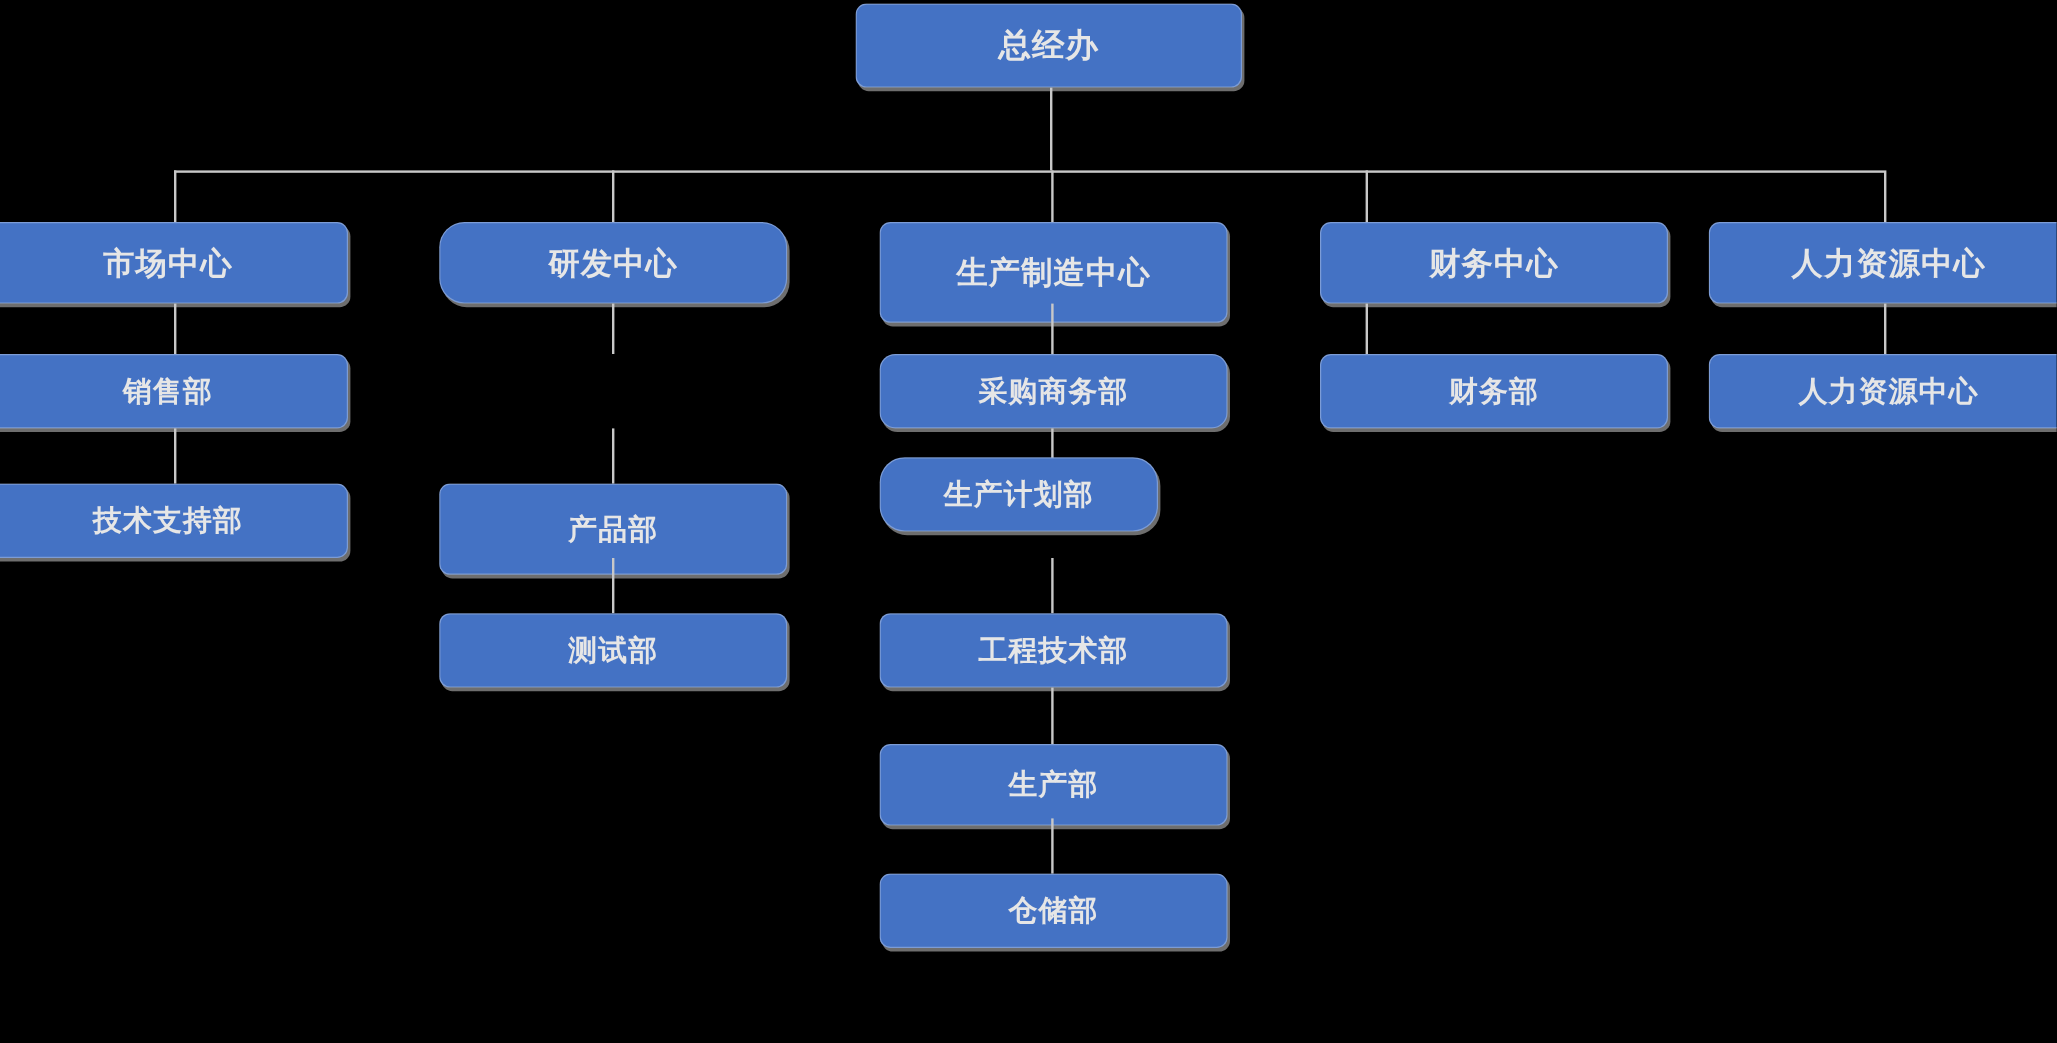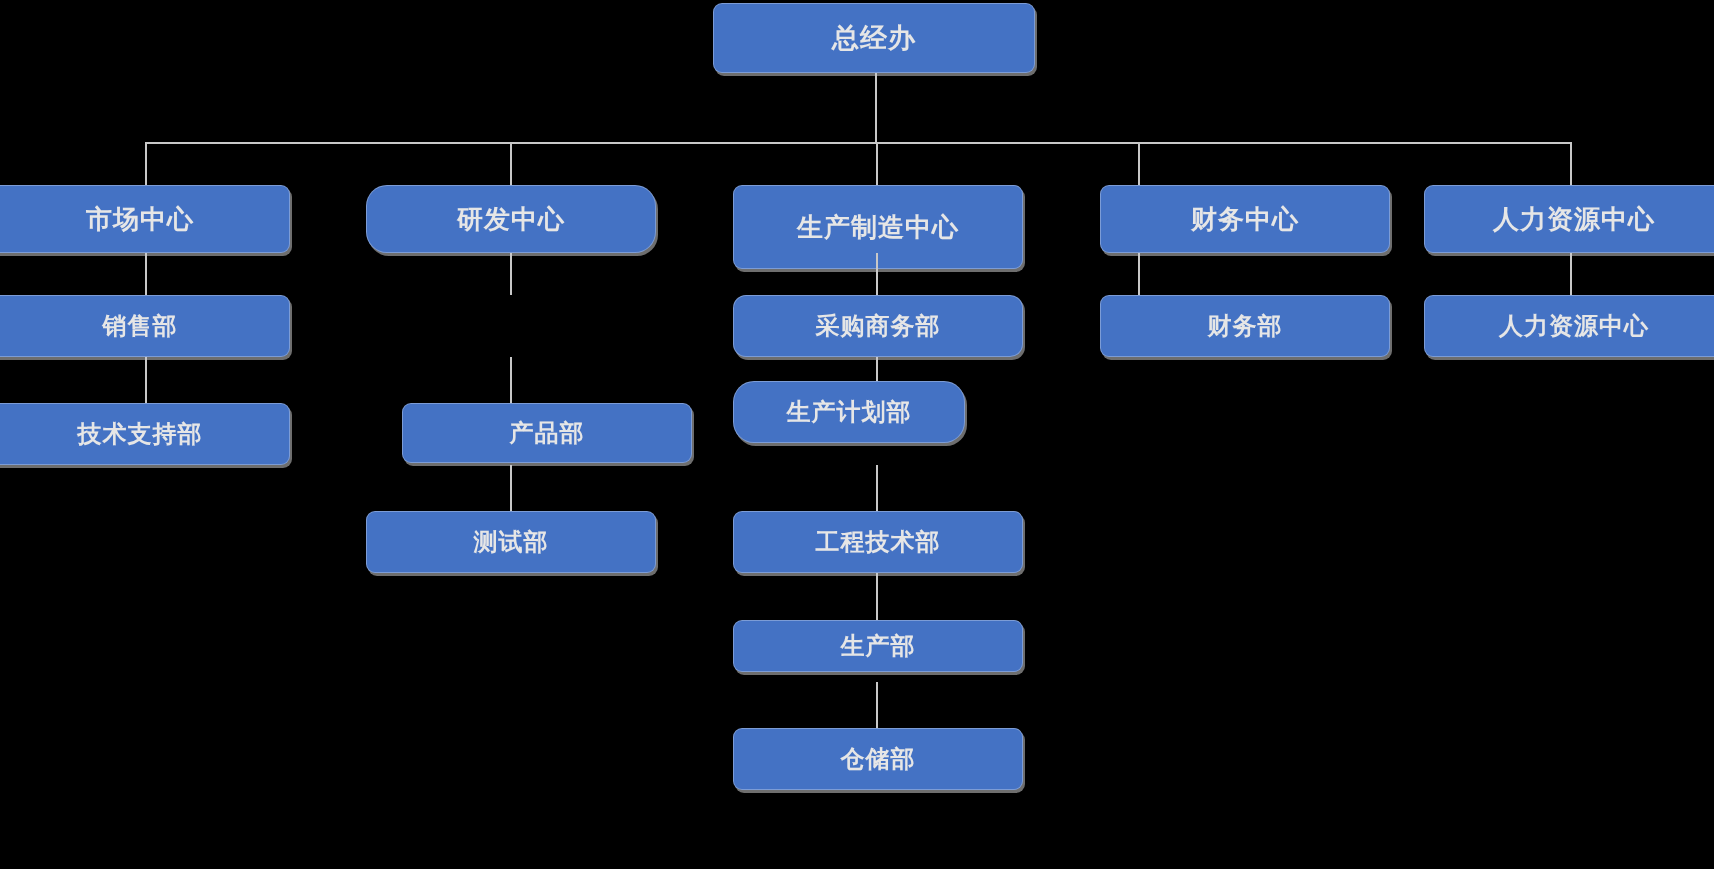--- a/index.html
+++ b/index.html
@@ -60,21 +60,21 @@
     <div class="conn v" style="left: 145px; top: 357px; height: 46px;"></div>
     <div class="node dept" style="left: -10px; top: 403px; width: 300px; height: 62px;">
       <span>技术支持部</span>
     </div>
     <div class="conn v" style="left: 510px; top: 142px; height: 43px;"></div>
     <div class="node center" style="left: 366px; top: 185px; width: 290px; height: 68px; border-radius: 21px;">
       <span>研发中心</span>
     </div>
     <div class="conn v" style="left: 510px; top: 253px; height: 42px;"></div>
     <div class="conn v" style="left: 510px; top: 357px; height: 46px;"></div>
-    <div class="node dept" style="left: 366px; top: 403px; width: 290px; height: 60px; margin-left: 36px;">
+    <div class="node dept" style="left: 366px; top: 403px; width: 290px; height: 76px;">
       <span>产品部</span>
     </div>
     <div class="conn v" style="left: 510px; top: 465px; height: 46px;"></div>
     <div class="node dept" style="left: 366px; top: 511px; width: 290px; height: 62px;">
       <span>测试部</span>
     </div>
     <div class="conn v" style="left: 876px; top: 142px; height: 43px;"></div>
     <div class="node center" style="left: 733px; top: 185px; width: 290px; height: 84px;">
       <span>生产制造中心</span>
     </div>
@@ -84,21 +84,21 @@
     </div>
     <div class="conn v" style="left: 876px; top: 357px; height: 46px;"></div>
     <div class="node dept" style="left: 733px; top: 381px; width: 232px; height: 62px; border-radius: 21px;">
       <span>生产计划部</span>
     </div>
     <div class="conn v" style="left: 876px; top: 465px; height: 46px;"></div>
     <div class="node dept" style="left: 733px; top: 511px; width: 290px; height: 62px;">
       <span>工程技术部</span>
     </div>
     <div class="conn v" style="left: 876px; top: 573px; height: 47px;"></div>
-    <div class="node dept" style="left: 733px; top: 620px; width: 290px; height: 52px;">
+    <div class="node dept" style="left: 733px; top: 620px; width: 290px; height: 68px;">
       <span>生产部</span>
     </div>
     <div class="conn v" style="left: 876px; top: 682px; height: 46px;"></div>
     <div class="node dept" style="left: 733px; top: 728px; width: 290px; height: 62px;">
       <span>仓储部</span>
     </div>
     <div class="conn v" style="left: 1138px; top: 142px; height: 43px;"></div>
     <div class="node center" style="left: 1100px; top: 185px; width: 290px; height: 68px;">
       <span>财务中心</span>
     </div>

